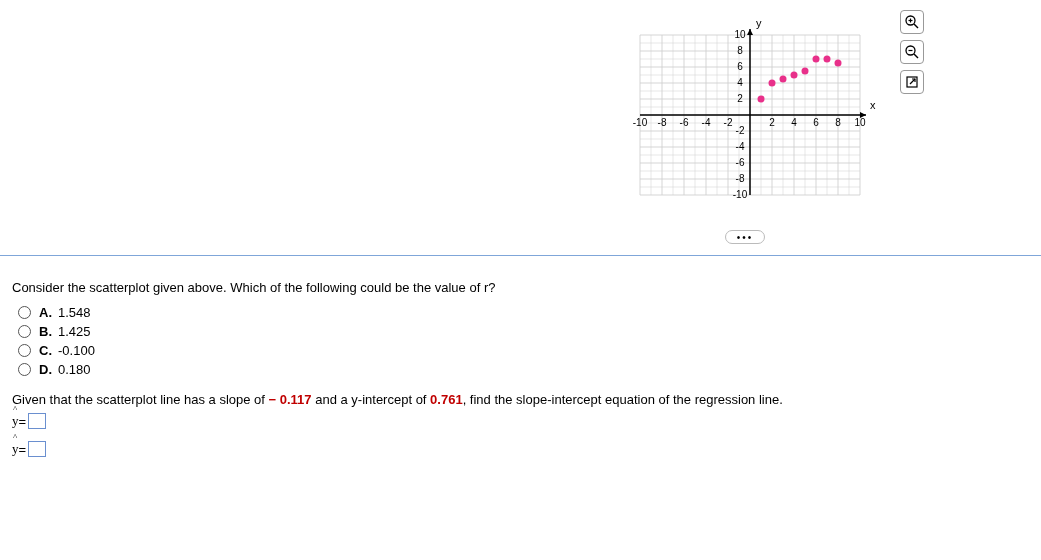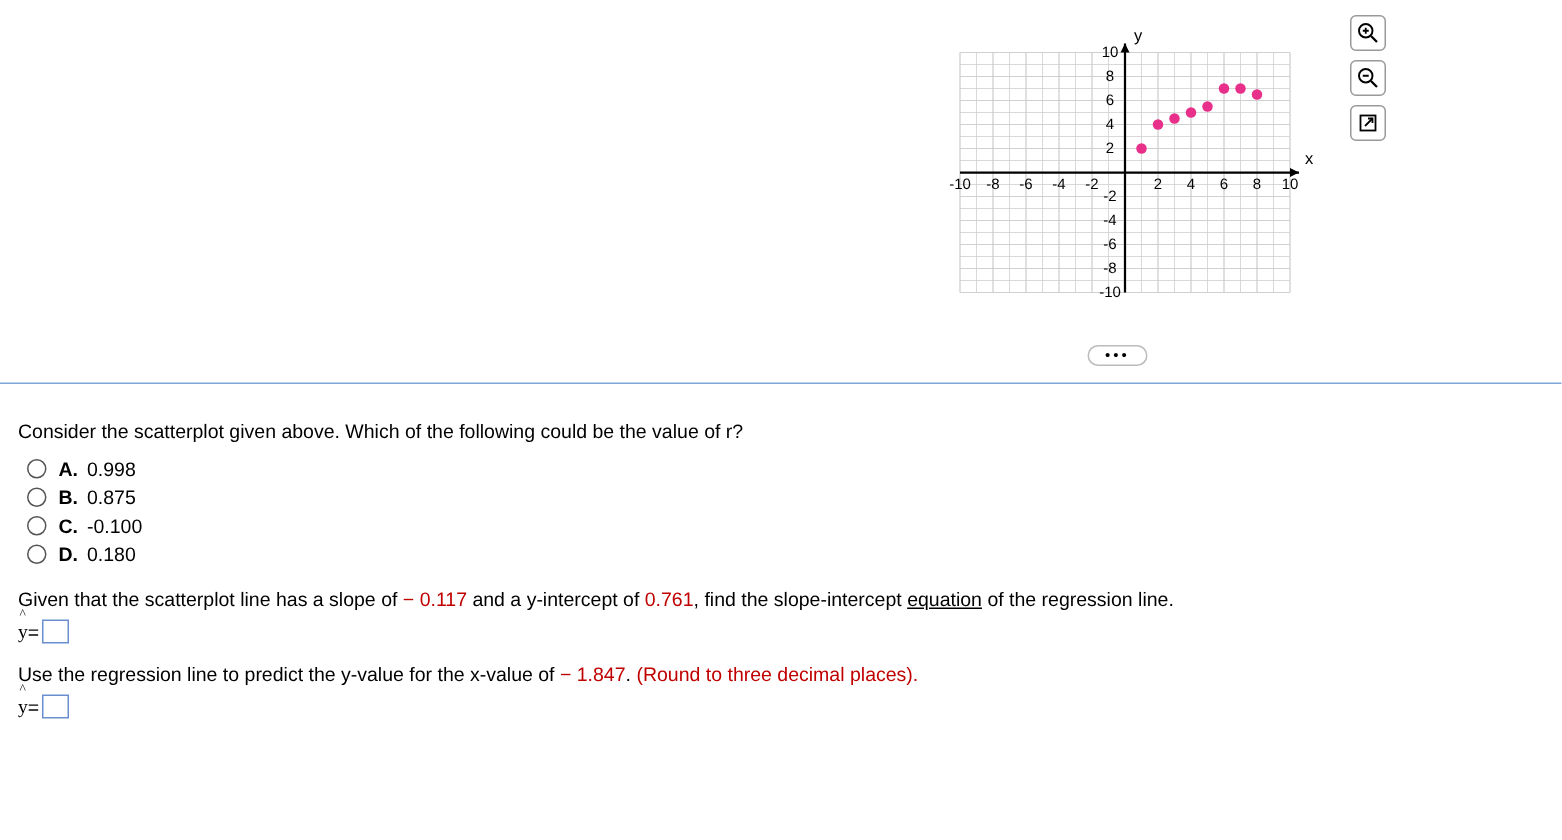--- a/index.html
+++ b/index.html
@@ -84,22 +84,22 @@
   }
   .radio {
     width: 13px;
     height: 13px;
     border: 1.5px solid #555;
     border-radius: 50%;
     margin-right: 8px;
   }
   .option-label { font-weight: bold; margin-right: 6px; }
   .statement { margin: 8px 0 4px 0; line-height: 1.4; }
-  .red { color: #c00000; font-weight: normal; }
-  .underline { text-decoration: underline; }
+  .red { color: #c00000; font-weight: bold; }
+  .underline { }
   .eq-row {
     display: flex;
     align-items: center;
     margin: 2px 0 12px 0;
   }
   .hat-y {
     position: relative;
     display: inline-block;
     font-family: serif;
   }
@@ -256,26 +256,26 @@
 
 <div class="divider"></div>
 
 <div class="content">
   <div class="question">Consider the scatterplot given above. Which of the following could be the value of r?</div>
 
   <div class="options" id="options-container">
       <div class="option-row">
         <div class="radio"></div>
         <span class="option-label">A.</span>
-        <span>0.998</span>
+        <span>1.548</span>
       </div>
       <div class="option-row">
         <div class="radio"></div>
         <span class="option-label">B.</span>
-        <span>0.875</span>
+        <span>1.425</span>
       </div>
       <div class="option-row">
         <div class="radio"></div>
         <span class="option-label">C.</span>
         <span>-0.100</span>
       </div>
       <div class="option-row">
         <div class="radio"></div>
         <span class="option-label">D.</span>
         <span>0.180</span>
@@ -284,21 +284,18 @@
 
   <div class="statement">
     <span>Given that the scatterplot line has a slope of </span><span class="red">− 0.117</span><span> and a y-intercept of </span><span class="red">0.761</span><span>, find the slope-intercept </span><span class="underline">equation</span><span> of the regression line.</span>
   </div>
   <div class="eq-row">
     <span class="hat-y"><span class="hat">^</span><span>y</span></span>
       <span> = </span>
     <input class="answer-box" type="text" style="">
   </div>
 
-  <div class="statement">
-    <span>Use the regression line to predict the y-value for the x-value of </span><span class="red">− 1.847</span><span>. </span><span style="color:#c00000">(Round to three decimal places).</span>
-  </div>
   <div class="eq-row">
     <span class="hat-y"><span class="hat">^</span><span>y</span></span>
       <span> = </span>
     <input class="answer-box" type="text" style="">
   </div>
 </div>
 
 </body></html>

